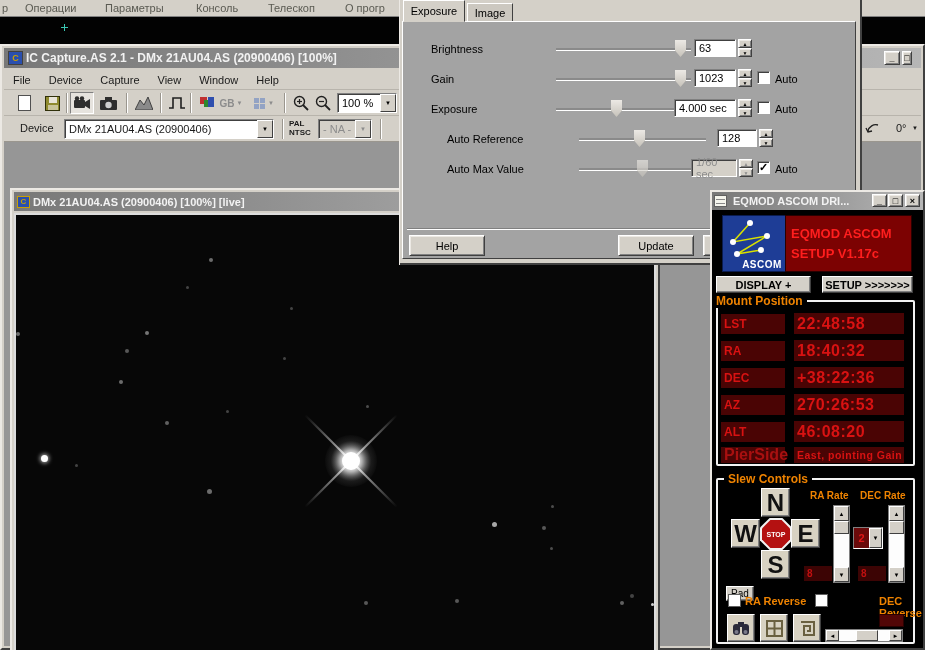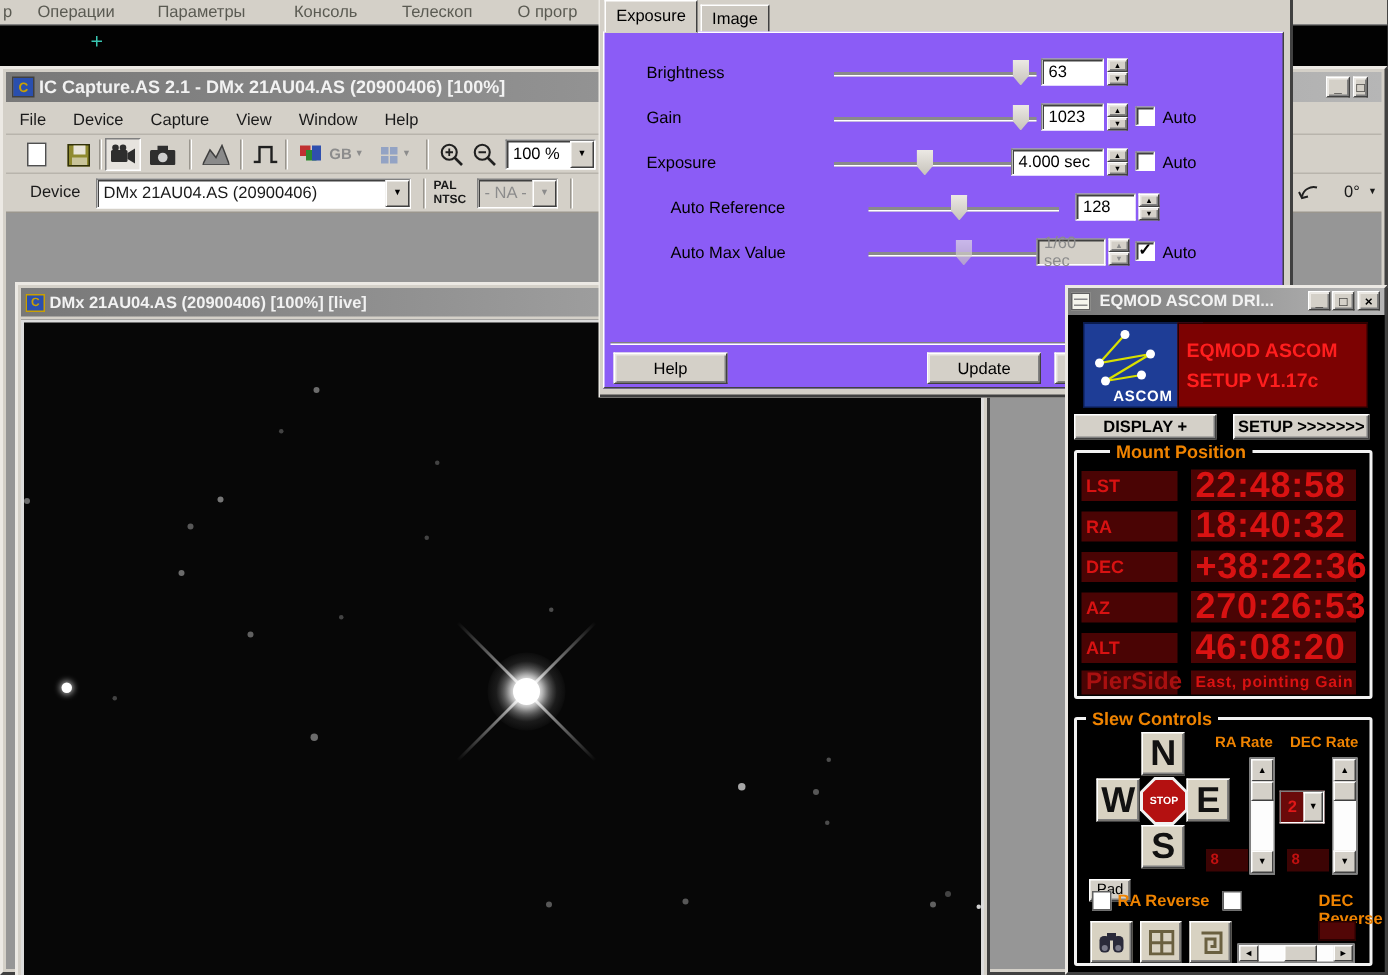--- a/index.html
+++ b/index.html
@@ -46,21 +46,21 @@
   .ms-glow { position:absolute; left:-26px; top:-26px; width:52px; height:52px; border-radius:50%;
              background:radial-gradient(circle,rgba(255,255,255,.95) 0%,rgba(230,230,230,.55) 30%,rgba(120,120,120,.18) 55%,transparent 75%); }
   .ms-core { position:absolute; left:-9px; top:-9px; width:18px; height:18px; border-radius:50%; background:#fff; box-shadow:0 0 6px 2px rgba(255,255,255,.8); }
   .ms-spike { position:absolute; left:-65px; top:-1px; width:130px; height:2px;
               background:linear-gradient(90deg,transparent,rgba(220,220,220,.65) 35%,#fff 50%,rgba(220,220,220,.65) 65%,transparent); }
   .brightstar { position:absolute; width:7px; height:7px; border-radius:50%; background:#fff; box-shadow:0 0 4px 1px rgba(255,255,255,.7); }
 
   
   .dlg { left:400px; top:0; width:462px; height:265px; background:#d4d0c8; border-right:2px solid #404040; border-bottom:2px solid #404040; box-shadow:-1px 0 0 #ece9e4; font-size:11px; color:#000; }
   .tab { position:absolute; background:#d4d0c8; border:1px solid; border-color:#fff #404040 #d4d0c8 #fff; display:flex; align-items:center; justify-content:center; }
-  .tabpanel { position:absolute; left:2px; top:21px; right:4px; bottom:4px; border:1px solid; border-color:#fff #404040 #404040 #fff; background:#8b5cf6; }
+  .tabpanel { position:absolute; left:2px; top:21px; right:4px; bottom:4px; border:1px solid; border-color:#fff #404040 #404040 #fff; background:#a3a3a3; }
   .sl-track { position:absolute; height:3px; background:#8a8a8a; border-bottom:1px solid #fff; }
   .sl-thumb { position:absolute; width:11px; height:17px; background:linear-gradient(180deg,#ece9e4,#c6c2ba); clip-path:polygon(0 0,100% 0,100% 62%,50% 100%,0 62%); filter:drop-shadow(1px 1px 0 #404040); }
   .sl-thumb.dis { opacity:.65; }
   .valbox { position:absolute; height:18px; background:#fff; border:1px solid; border-color:#808080 #fff #fff #808080; box-shadow:inset 1px 1px 0 #404040; display:flex; align-items:center; padding-left:4px; }
   .valbox.dis { background:#d4d0c8; color:#8c8c8c; }
   .spin { position:absolute; width:14px; height:18px; display:flex; flex-direction:column; }
   .spin div { flex:1; font-size:5px; display:flex; align-items:center; justify-content:center; color:#000; }
   .spin.dis div { color:#8c8c8c; }
   .cb { position:absolute; width:13px; height:13px; background:#fff; border:1px solid; border-color:#808080 #fff #fff #808080; box-shadow:inset 1px 1px 0 #404040; font-size:11px; font-weight:bold; line-height:11px; text-align:center; }
   .btn { position:absolute; height:21px; display:flex; align-items:center; justify-content:center; font-size:11px; }
@@ -71,21 +71,21 @@
   .eqbody { position:absolute; left:0; top:18px; right:0; bottom:0; background:#000; }
   .winbtn { width:15px; height:13px; font-size:9px; font-weight:bold; color:#000; display:flex; align-items:center; justify-content:center; margin-left:1px; }
   .ascom { left:10px; top:5px; width:80px; height:57px; background:#1e3d96; border:1px solid #0a1c50; }
   .ascom svg { position:absolute; left:0; top:0; }
   .ascom .lbl { position:absolute; bottom:1px; width:100%; text-align:center; color:#fff; font-weight:bold; font-size:10px; letter-spacing:.5px; }
   .banner { left:73px; top:5px; width:127px; height:57px; background:#7c0202; border:1px solid #2a0000; color:#ff1e1e; font-family:"Liberation Mono",monospace; font-weight:bold; font-size:13px; line-height:20px; padding:8px 0 0 5px; white-space:nowrap; }
   .eqbtn { position:absolute; height:17px; background:#d4d0c8; border:1px solid; border-color:#fff #404040 #404040 #fff; box-shadow:inset -1px -1px 0 #808080; font-weight:bold; font-size:11px; color:#000; display:flex; align-items:center; justify-content:center; }
   .frame { position:absolute; border:2px solid #f2f2f2; border-radius:2px; }
   .frlabel { position:absolute; background:#000; color:#ef8300; font-weight:bold; font-size:12px; padding:0 4px; }
   .mrow-l { position:absolute; left:9px; width:64px; height:20px; background:#4a0404; color:#d81212; font-weight:bold; font-size:12px; padding-left:3px; line-height:20px; }
-  .mrow-v { position:absolute; left:82px; width:110px; height:21px; background:#4a0404; color:#d81212; font-weight:bold; font-size:24px; letter-spacing:.5px; line-height:21px; padding-left:3px; }
+  .mrow-v { position:absolute; left:82px; width:110px; height:21px; background:#4a0404; color:#d81212; font-weight:bold; font-size:16px; letter-spacing:.5px; line-height:21px; padding-left:3px; }
   .dirbtn { position:absolute; width:29px; height:29px; background:#d8d2c2; border:1px solid; border-color:#fff #404040 #404040 #fff; box-shadow:inset -1px -1px 0 #808080; font-weight:bold; font-size:24px; color:#111; display:flex; align-items:center; justify-content:center; font-family:"Liberation Serif",serif; }
   .stopoct { position:absolute; width:32px; height:32px; background:#f2f2f2; clip-path:polygon(30% 0,70% 0,100% 30%,100% 70%,70% 100%,30% 100%,0 70%,0 30%); display:flex; align-items:center; justify-content:center; }
   .stopin { width:28px; height:28px; background:#b41111; clip-path:polygon(30% 0,70% 0,100% 30%,100% 70%,70% 100%,30% 100%,0 70%,0 30%); color:#fff; font-weight:bold; font-size:7px; display:flex; align-items:center; justify-content:center; }
   .vsb { position:absolute; width:17px; height:78px; background:#fdfdfd; border:1px solid #808080; }
   .vsb .u, .vsb .d { position:absolute; left:0; width:15px; height:15px; background:#d4d0c8; border:1px solid; border-color:#fff #404040 #404040 #fff; font-size:6px; color:#000; display:flex; align-items:center; justify-content:center; }
   .vsb .u { top:0; } .vsb .d { bottom:0; }
   .vsb .th { position:absolute; left:0; top:15px; width:15px; height:13px; background:#d4d0c8; border:1px solid; border-color:#fff #404040 #404040 #fff; }
   .ratelbl { position:absolute; color:#ef8300; font-size:10px; font-weight:bold; }
   .r8 { position:absolute; width:28px; height:15px; background:#3c0404; color:#c01010; font-weight:bold; font-size:10px; line-height:15px; padding-left:3px; }
   .eqcb { position:absolute; width:13px; height:13px; background:#fff; border:1px solid #606060; }
@@ -398,21 +398,21 @@
         <div>SETUP V1.17c</div>
       </div>
       <div class="eqbtn" style="left:4px;top:66px;width:95px;">
           <span>DISPLAY +</span>
         </div>
       <div class="eqbtn" style="left:110px;top:66px;width:91px;">
           <span>SETUP &gt;&gt;&gt;&gt;&gt;&gt;&gt;</span>
         </div>
 
       <div class="frame" style="left:4px;top:90px;width:199px;height:166px;"></div>
-      <div class="frlabel" style="left:28px;top:84px;">Mount Position</div>
+      <div class="frlabel" style="left:0;top:84px;">Mount Position</div>
 
       <div class="mrow-l" style="top:104px;">LST</div>
       <div class="mrow-v" style="top:103px;">22:48:58</div>
       <div class="mrow-l" style="top:131px;">RA</div>
       <div class="mrow-v" style="top:130px;">18:40:32</div>
       <div class="mrow-l" style="top:158px;">DEC</div>
       <div class="mrow-v" style="top:157px;">+38:22:36</div>
       <div class="mrow-l" style="top:185px;">AZ</div>
       <div class="mrow-v" style="top:184px;">270:26:53</div>
       <div class="mrow-l" style="top:212px;">ALT</div>

